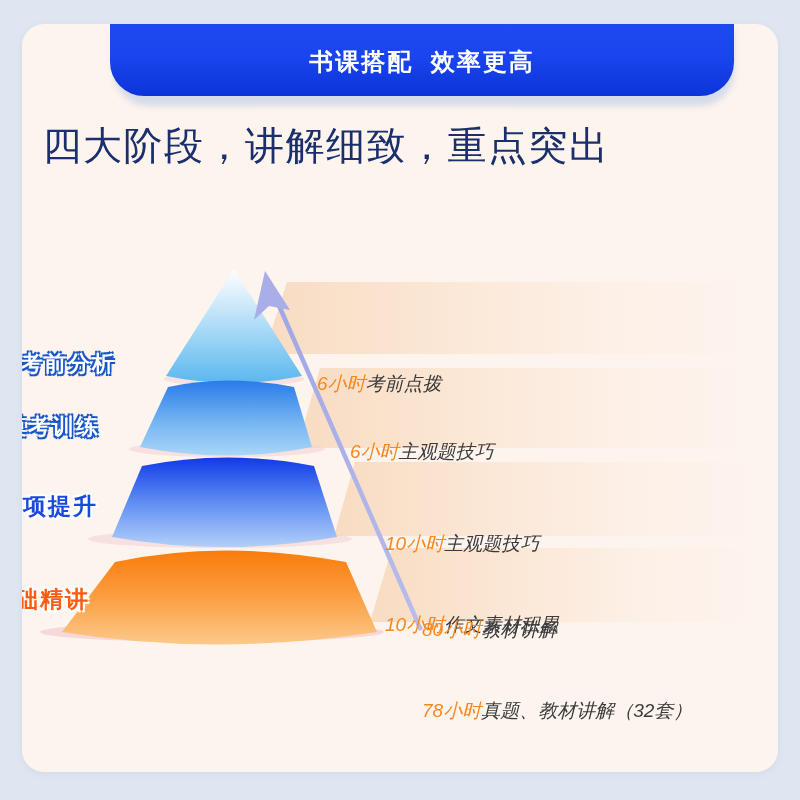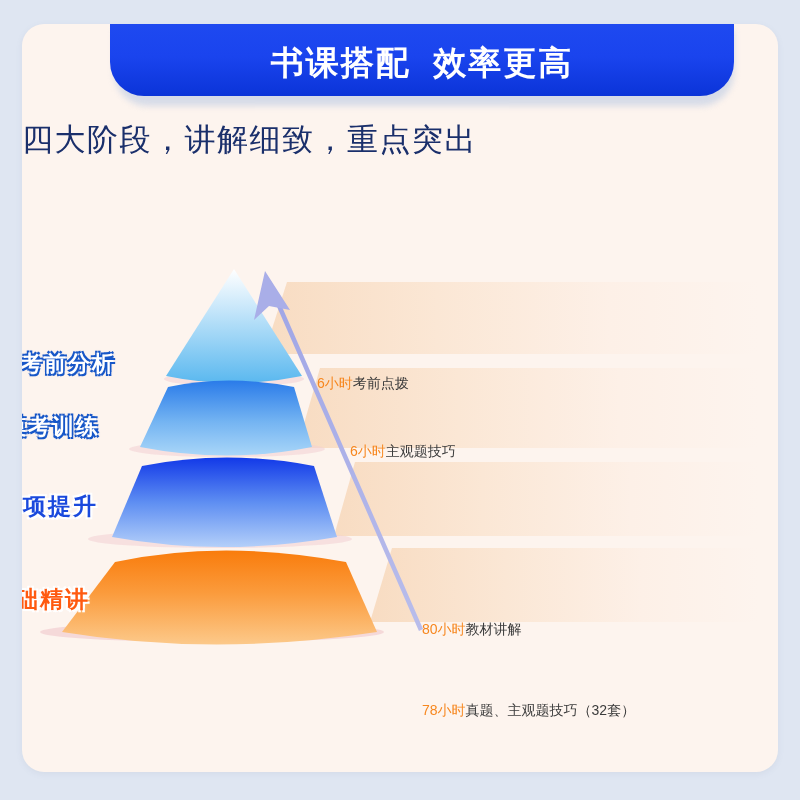--- a/index.html
+++ b/index.html
@@ -47,45 +47,47 @@
     width: 624px;
     height: 72px;
     background: linear-gradient(180deg, #1e49f0 0%, #1a44ee 45%, #0b34d8 100%);
     border-radius: 0 0 34px 34px;
     display: flex;
     align-items: center;
     justify-content: center;
   }
   #banner-title {
     color: #ffffff;
-    font-size: 33px;
+    font-size: 24px;
     font-weight: bold;
     letter-spacing: 2px;
     white-space: pre;
     line-height: 1;
     padding-top: 4px;
   }
 
   
   #subtitle {
     position: absolute;
     top: 95px;
     left: 0;
     width: 608px;
+    text-align: center;
     color: #1a2f6b;
-    font-size: 31px;
+    font-size: 39px;
     letter-spacing: 1.5px;
     white-space: pre;
   }
   .band-text {
     position: absolute;
     color: #3b3b3b;
-    font-size: 14px;
+    font-size: 19px;
     line-height: 27px;
     white-space: pre;
+    font-style: italic;
   }
   .hl { color: #f7871f; }
 
   
   #pyramid {
     position: absolute;
     left: 0;
     top: 0;
     width: 756px;
     height: 748px;
@@ -204,19 +206,23 @@
   <div class="layer-label lbl-orange-stroke" style="top:560px; left:-360px; font-size:23px;">基础精讲</div>
 
   <div class="band-text" style="left:295px; top:292px;">
     <div><span class="hl">6小时</span><span>考前点拨</span></div>
   </div>
 
   <div class="band-text" style="left:328px; top:360px;">
     <div><span class="hl">6小时</span><span>主观题技巧</span></div>
   </div>
 
+  <div class="band-text" style="left:363px; top:452px;">
+    <div><span class="hl">10小时</span><span>主观题技巧</span></div>
+    <div><span class="hl">10小时</span><span>作文素材积累</span></div>
+  </div>
 
   <div class="band-text" style="left:400px; top:538px;">
     <div><span class="hl">80小时</span><span>教材讲解</span></div>
-    <div><span class="hl">78小时</span><span>真题、主观题技巧（32套）</span></div>
+    <div><span class="hl">78小时</span><span>真题、教材讲解（32套）</span></div>
   </div>
 
 </div>
 
 </body></html>

